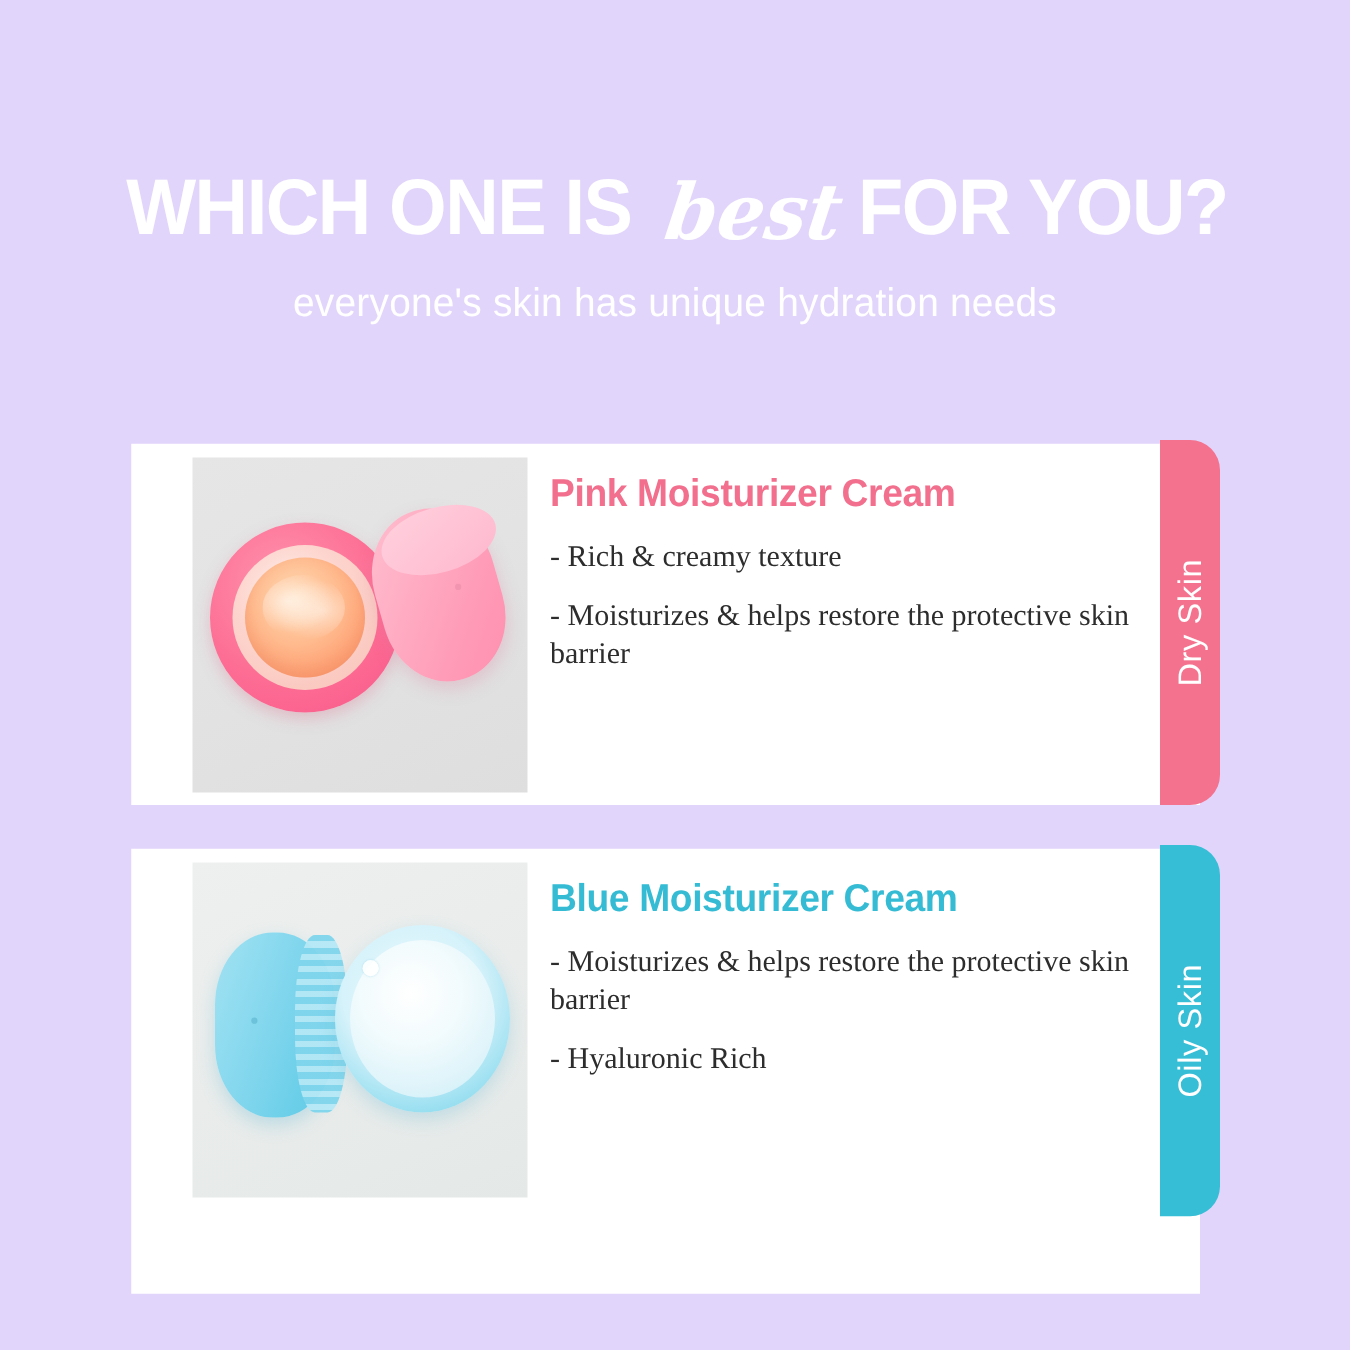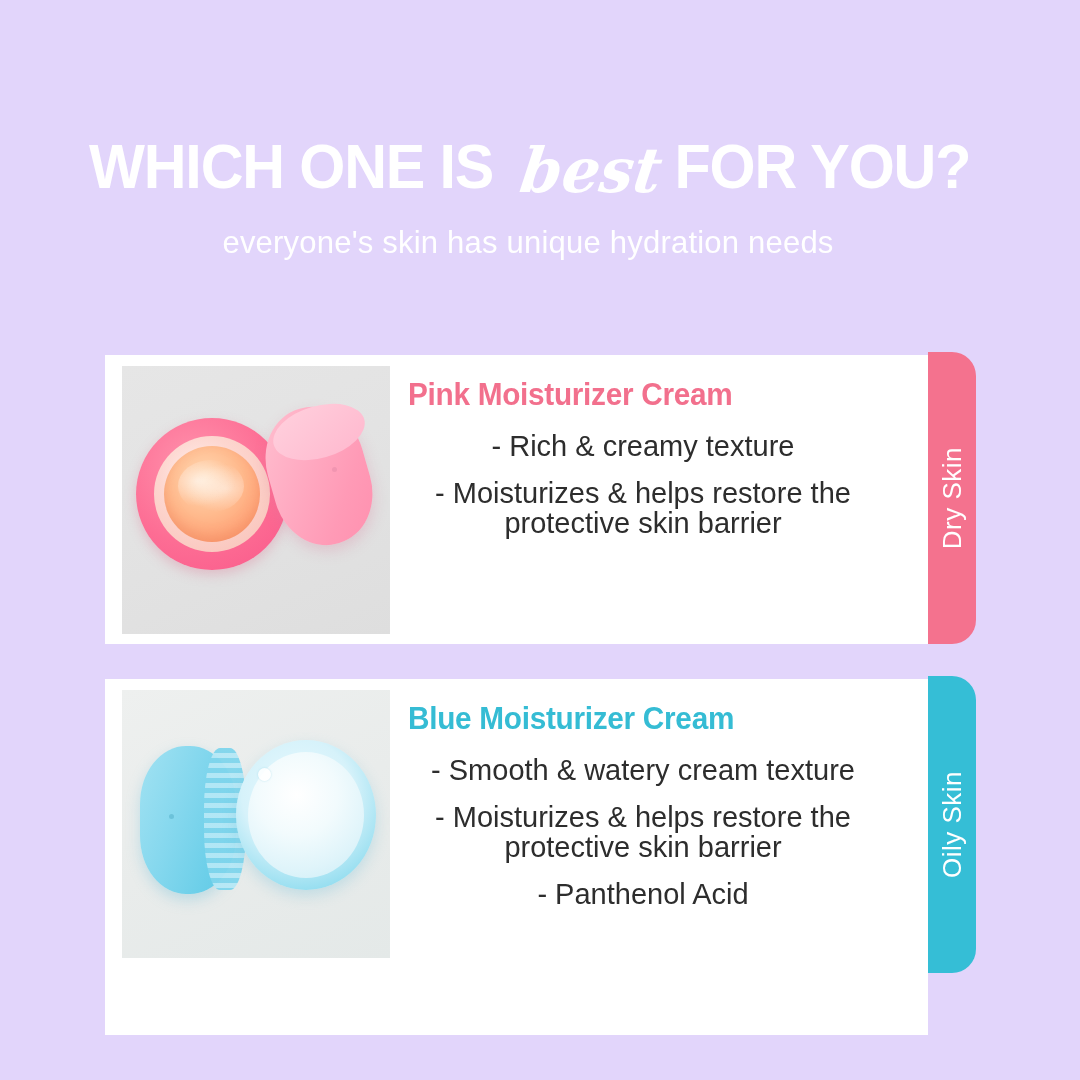--- a/index.html
+++ b/index.html
@@ -11,21 +11,21 @@
     height: 1080px;
     background: #e2d5fb;
     font-family: "Liberation Sans", sans-serif;
     overflow: hidden;
     position: relative;
   }
 
   
   .header {
     position: absolute;
-    left: 0;
+    left: 12px;
     top: 0;
     width: 1008px;
     padding-top: 130px;
     text-align: center;
     padding-left: 24px;
   }
   .title-line {
     display: flex;
     align-items: baseline;
     justify-content: center;
@@ -66,20 +66,21 @@
   }
 
   
   .card {
     position: absolute;
     left: 105px;
     width: 823px;
     background: #ffffff;
     display: flex;
     align-items: stretch;
+    padding-left: 32px;
   }
   #card-pink  { top: 355px; height: 289px; }
   #card-blue  { top: 679px; height: 356px; }
 
   .thumb-wrap {
     flex: 0 0 auto;
     padding: 11px 0 11px 17px;
     display: flex;
     align-items: flex-start;
   }
@@ -217,27 +218,26 @@
     letter-spacing: -0.3px;
     margin: 0 0 18px 0;
     line-height: 36px;
     transform: scaleX(0.96);
     transform-origin: left center;
   }
   #card-pink .card-heading { color: #f2708d; }
   #card-blue .card-heading { color: #35bcd4; }
 
   .bullet {
-    font-family: Liberation Sans, sans-serif;
-    font-size: 29px;
+    font-family: Liberation Serif, serif;
+    font-size: 24px;
     color: #2d2d2d;
     line-height: 30px;
     margin-bottom: 17px;
     max-width: 470px;
-    text-align: center;
   }
   .bullet:last-child { margin-bottom: 0; }
 
   
   .side-tab {
     position: absolute;
     width: 48px;
     border-radius: 0 24px 24px 0;
     display: flex;
     align-items: center;
@@ -302,20 +302,19 @@
       <div class="bj-lid"></div>
       <div class="bj-ridges"></div>
       <div class="bj-lid-dot"></div>
       <div class="bj-jar"></div>
       <div class="bj-cream"></div>
       <div class="bj-bubble"></div>
     </div>
   </div>
   <div class="card-body">
     <div class="card-heading">Blue Moisturizer Cream</div>
-    <div class="bullet">- Smooth &amp; watery cream texture</div>
     <div class="bullet">- Moisturizes &amp; helps restore the protective skin barrier</div>
-    <div class="bullet">- Panthenol Acid</div>
+    <div class="bullet">- Hyaluronic Rich</div>
   </div>
 </div>
 <div class="side-tab" id="tab-blue">
   <span class="side-tab-label">Oily Skin</span>
 </div>
 
 </body></html>

